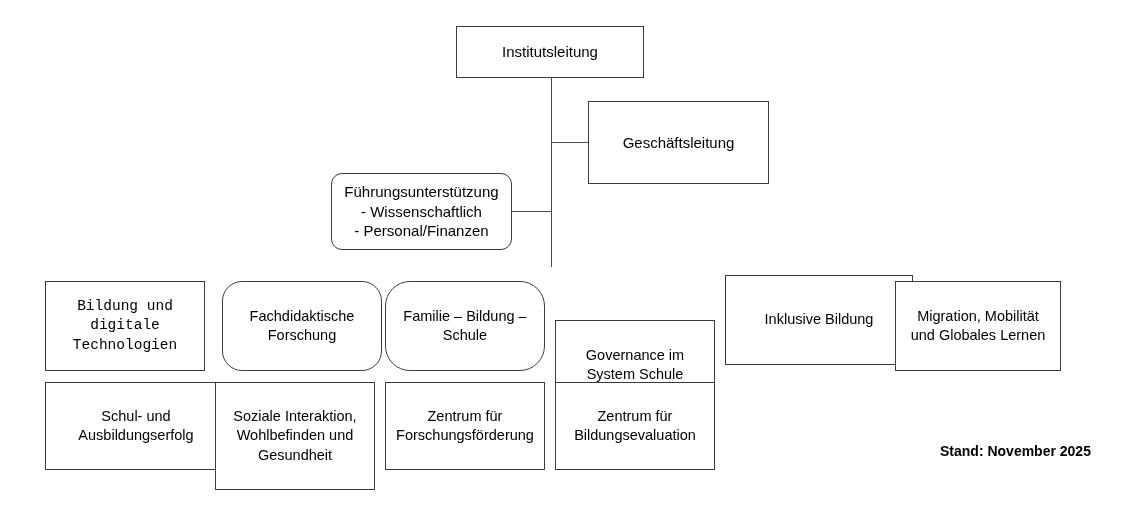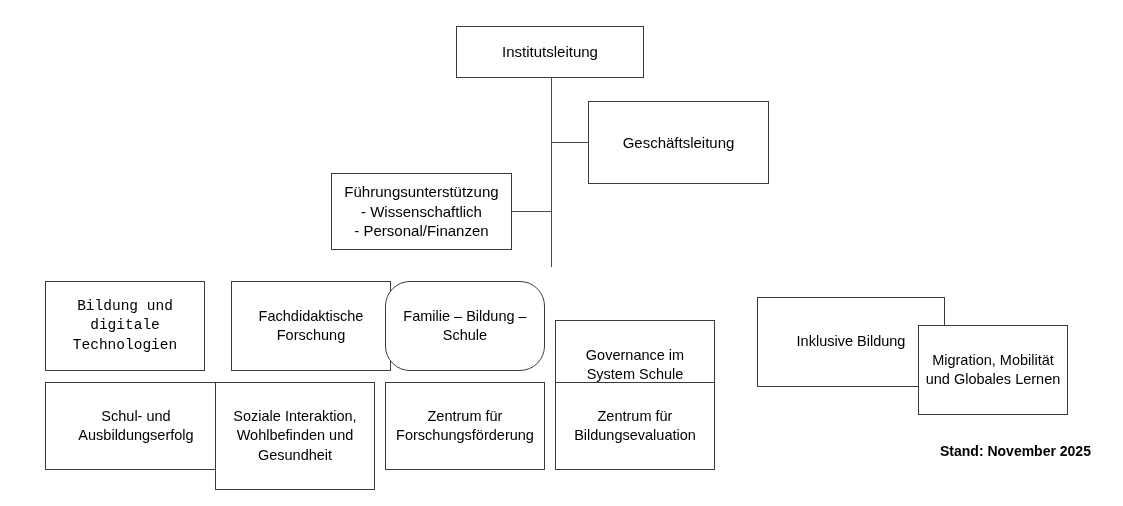--- a/index.html
+++ b/index.html
@@ -29,20 +29,21 @@
     color: #000000;
     line-height: 1.32;
     white-space: pre-line;
   }
   .node-lead {
     font-size: 15px;
   }
   .node-support {
     font-size: 15px;
     padding: 2px 4px;
+    border-radius: 11px;
   }
   .node-unit {
     font-size: 14.5px;
     padding: 2px 6px;
   }
   .connector {
     position: absolute;
     background: #4a4a4a;
   }
   .v-line { width: 1px; }
@@ -70,32 +71,32 @@
 
   <div class="connector h-line" style="left:511px; top:211px; width:41px; height:1px;"></div>
 
   <div class="node node-support" style="left:331px; top:173px; width:181px; height:77px;">Führungsunterstützung
  - Wissenschaftlich
  - Personal/Finanzen</div>
 
   <div class="node node-unit" style="left:45px; top:281px; width:160px; height:90px;font-family:Liberation Mono, monospace;">Bildung und digitale
 Technologien</div>
 
-  <div class="node node-unit" style="left:231px; top:281px; width:160px; height:90px;">Fachdidaktische
+  <div class="node node-unit" style="left:222px; top:281px; width:160px; height:90px;border-radius:20px;">Fachdidaktische
 Forschung</div>
 
   <div class="node node-unit" style="left:385px; top:281px; width:160px; height:90px;border-radius:25px;">Familie – Bildung –
 Schule</div>
 
   <div class="node node-unit" style="left:555px; top:281px; width:160px; height:90px;margin-top:39px;">Governance im
 System Schule</div>
 
-  <div class="node node-unit" style="left:725px; top:297px; width:188px; height:90px;margin-left:32px;">Inklusive Bildung</div>
+  <div class="node node-unit" style="left:725px; top:275px; width:188px; height:90px;">Inklusive Bildung</div>
 
-  <div class="node node-unit" style="left:918px; top:281px; width:150px; height:90px;margin-top:44px;">Migration, Mobilität
+  <div class="node node-unit" style="left:895px; top:281px; width:166px; height:90px;">Migration, Mobilität
 und Globales Lernen</div>
 
   <div class="node node-unit" style="left:45px; top:382px; width:182px; height:88px;text-align:center;">Schul- und
 Ausbildungserfolg</div>
 
   <div class="node node-unit" style="left:215px; top:382px; width:160px; height:108px;">Soziale Interaktion,
 Wohlbefinden und
 Gesundheit</div>
 
   <div class="node node-unit" style="left:385px; top:382px; width:160px; height:88px;">Zentrum für

